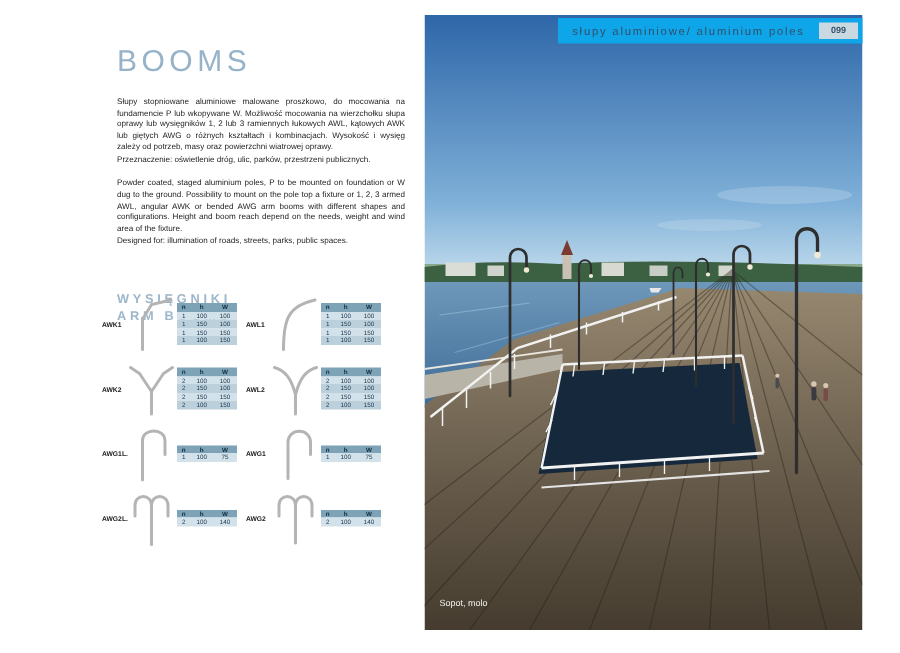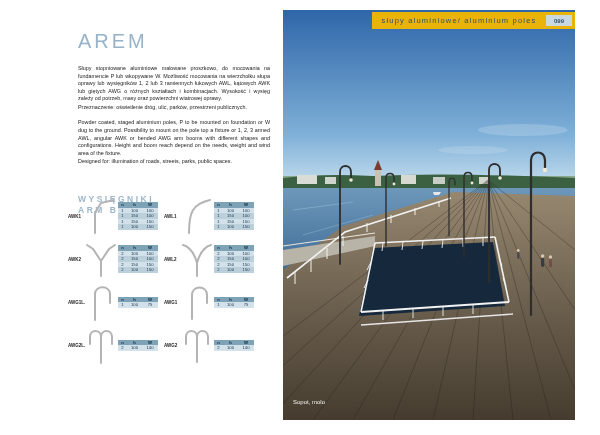--- a/index.html
+++ b/index.html
@@ -43,39 +43,39 @@
   .odd  { background:#bcd0dc; }
 
   
   #photo { position:absolute; left:283px; top:10px; width:292px; height:410px; }
   #photo svg { display:block; width:292px; height:410px; }
   .photo-caption { font-size:6px; fill:#f5f5f0; font-family:"Liberation Sans", sans-serif; }
 
   
   #header-bar {
     position:absolute; left:372px; top:12px; width:203px; height:17px;
-    background:#eab308; display:flex; align-items:center; z-index:5;
+    background:#0ea5e9; display:flex; align-items:center; z-index:5;
   }
   #header-bar .bar-title {
     flex:1; text-align:center; font-size:7.5px; letter-spacing:1.2px;
     color:#32506b; white-space:nowrap;
   }
   #header-bar .page-num-box {
     flex:none; width:26px; height:11px; margin-right:3px; background:#c9d8e1;
     display:flex; align-items:center; justify-content:center;
     font-size:6px; font-weight:bold; color:#32506b;
   }
 </style>
 </head>
 <body>
 
 <div id="page">
 
   <div id="left-col">
-    <div class="product-title">AREM</div>
+    <div class="product-title">BOOMS</div>
     <p class="para">Słupy stopniowane aluminiowe malowane proszkowo, do mocowania na fundamencie P lub wkopywane W. Możliwość mocowania na wierzchołku słupa oprawy lub wysięgników 1, 2 lub 3 ramiennych łukowych AWL, kątowych AWK lub giętych AWG o różnych kształtach i kombinacjach. Wysokość i wysięg zależy od potrzeb, masy oraz powierzchni wiatrowej oprawy.</p>
     <p class="para">Przeznaczenie: oświetlenie dróg, ulic, parków, przestrzeni publicznych.</p>
     <p class="para para-gap">Powder coated, staged aluminium poles, P to be mounted on foundation or W dug to the ground. Possibility to mount on the pole top a fixture or 1, 2, 3 armed AWL, angular AWK or bended AWG arm booms with different shapes and configurations. Height and boom reach depend on the needs, weight and wind area of the fixture.</p>
     <p class="para">Designed for: illumination of roads, streets, parks, public spaces.</p>
     <div class="section-heading">
       <div>WYSIĘGNIKI</div>
       <div>ARM BOOMS</div>
     </div>
   </div>
 

